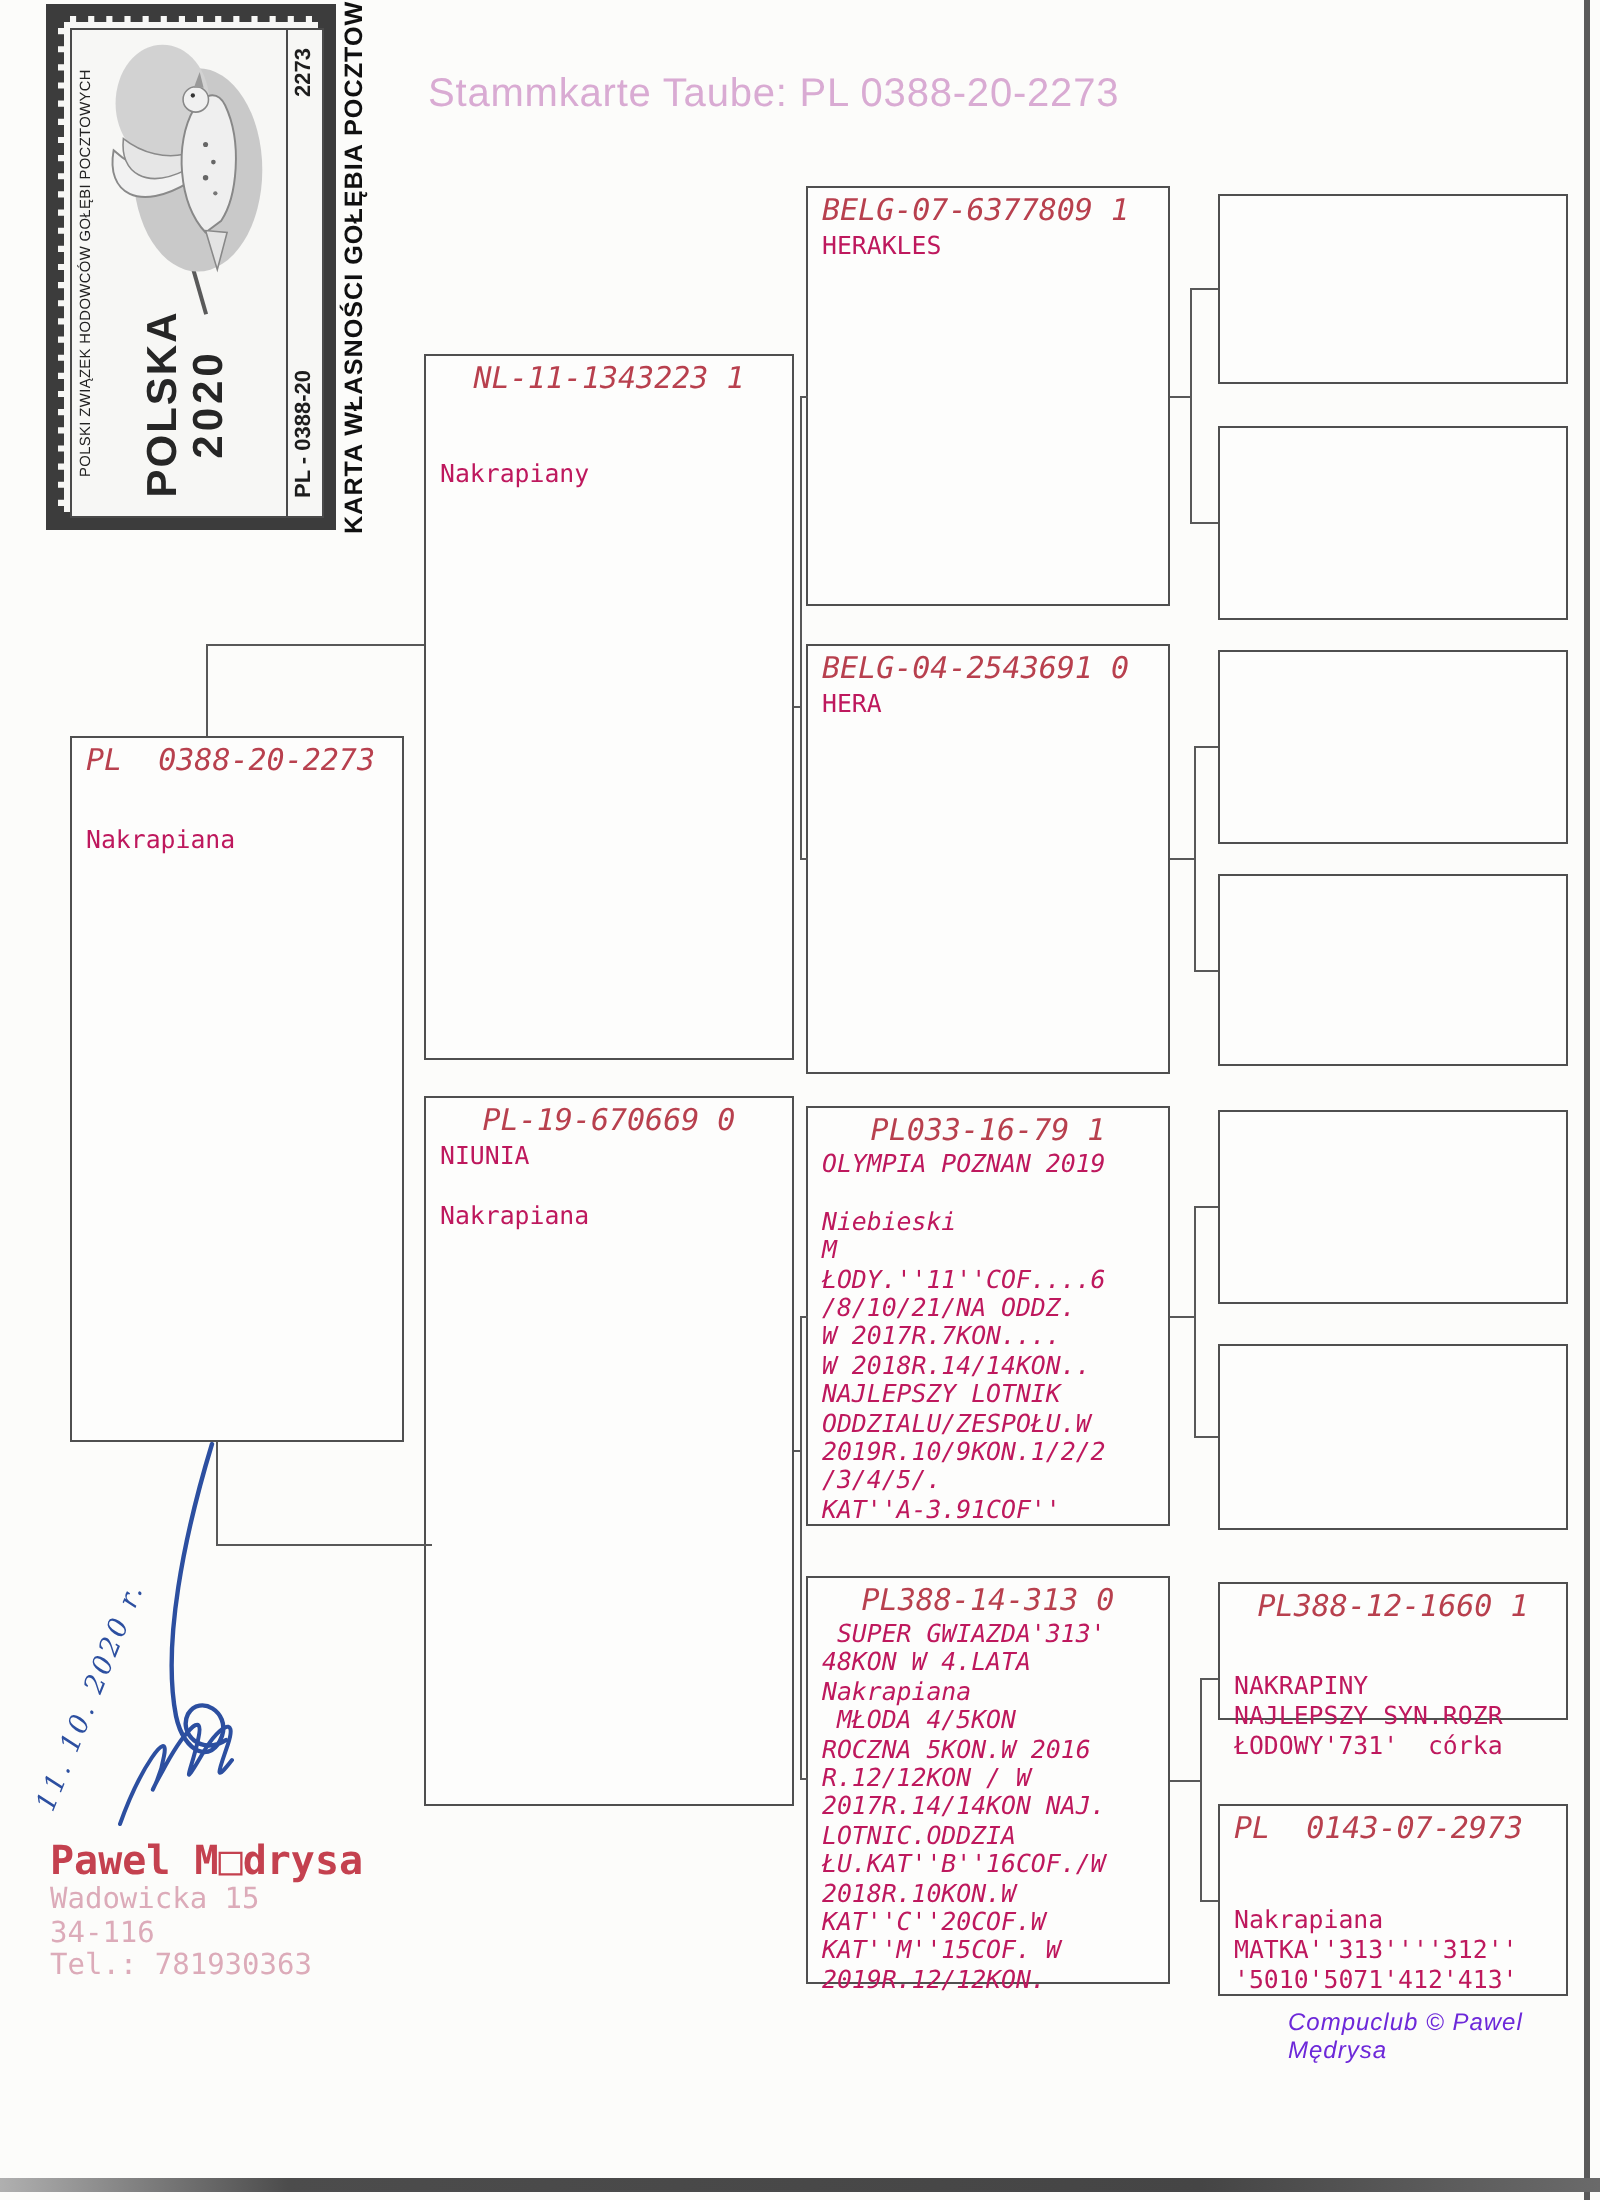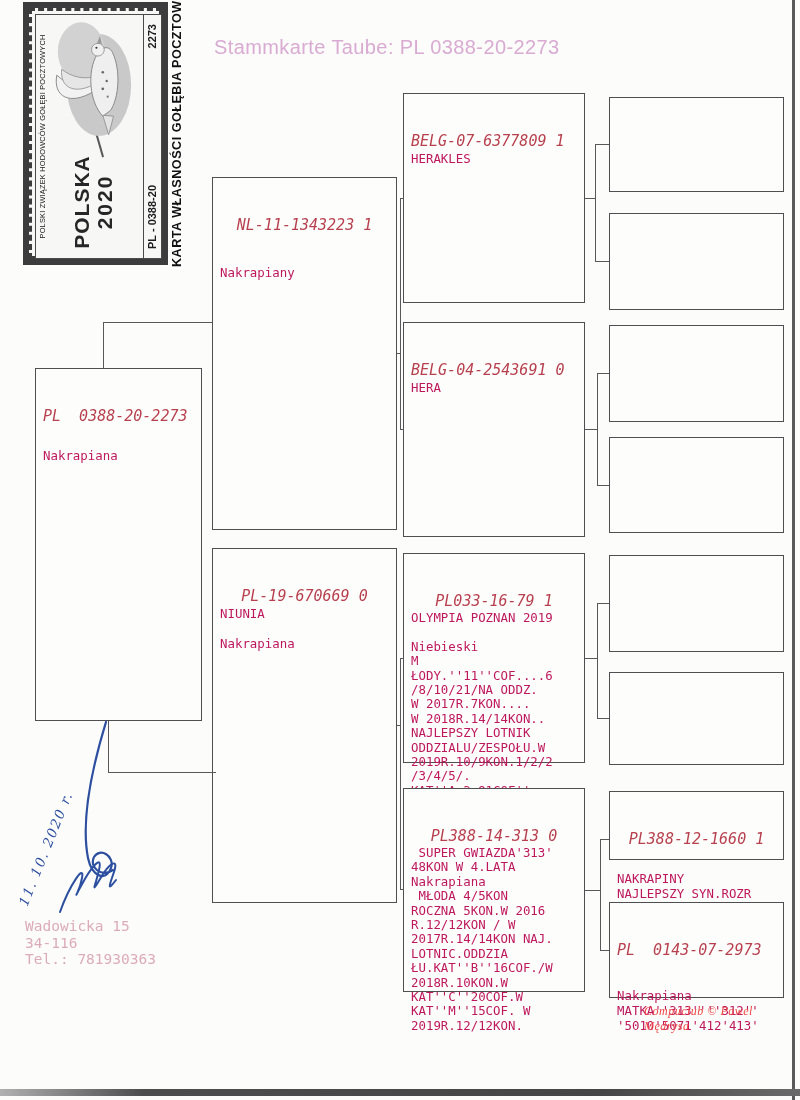--- a/index.html
+++ b/index.html
@@ -1,23 +1,23 @@
 <!DOCTYPE html>
 <html><head>
 <meta charset="utf-8">
 <style>
   html,body{margin:0;padding:0;background:#e9e9e9;}
   .page{position:relative;width:800px;height:1100px;background:#fcfcfa;overflow:hidden;
         font-family:"DejaVu Sans Mono","Liberation Mono",monospace;}
   
   .box{position:absolute;border:1px solid #4f4f4f;background:#fdfdfc;box-sizing:border-box;padding:2px 7px;}
-  .ring{font-style:italic;color:#b8404e;font-size:15px;line-height:19px;white-space:pre;margin-top:36px;}
+  .ring{font-style:italic;color:#b8404e;font-size:15px;line-height:19px;white-space:pre;}
   .ring.center{text-align:center;}
   .btext{color:#be185d;font-size:12.4px;line-height:15px;white-space:pre;}
-  .btext.dense{line-height:14.4px;}
+  .btext.dense{line-height:14.4px;font-style:italic;}
   .mt22{margin-top:22px;} .mt30{margin-top:30px;} .mt40{margin-top:40px;}
   
   .ln{position:absolute;background:#585858;}
   
   .stamp-outer{position:absolute;left:23px;top:2px;width:145px;height:263px;background:#3c3c3c;}
   .stamp-inner{position:absolute;left:6px;top:6px;width:133px;height:251px;background:#f7f7f5;
                border:3px dashed #3c3c3c;box-sizing:border-box;}
   .stamp-rot{position:absolute;width:245px;height:127px;left:-56px;top:62px;transform:rotate(-90deg);
              border:1px solid #4a4a4a;box-sizing:border-box;background:#f7f7f5;}
   .stamp-org{position:absolute;top:2px;left:0;width:100%;text-align:center;
@@ -33,22 +33,22 @@
   .pigeon{position:absolute;right:3px;top:12px;}
   .karta{position:absolute;left:170px;top:1px;height:266px;writing-mode:vertical-rl;transform:rotate(180deg);
          font-family:"Liberation Sans",sans-serif;font-weight:bold;font-size:12.6px;letter-spacing:0.5px;color:#101010;white-space:nowrap;}
   
   .title{position:absolute;left:214px;top:36px;font-family:"Liberation Sans",sans-serif;
          font-size:20px;color:#d9abd3;letter-spacing:0.4px;}
   
   .owner{position:absolute;left:25px;top:918px;}
   .owner-name{color:#c4414f;font-size:20px;font-weight:bold;line-height:24px;}
   .owner-line{color:#dcabb9;font-size:14.5px;line-height:16.5px;}
-  .credit{position:absolute;left:644px;top:1004px;font-family:Liberation Serif, serif;
-          font-style:italic;font-size:12px;letter-spacing:0.5px;color:#ef4444;}
+  .credit{position:absolute;left:644px;top:1004px;font-family:Liberation Sans, sans-serif;
+          font-style:italic;font-size:12px;letter-spacing:0.5px;color:#6d28d9;}
   .sig-date{position:absolute;left:30px;top:892px;transform:rotate(-68deg);transform-origin:0 100%;
             color:#2c4fa0;font-style:italic;font-size:13.5px;letter-spacing:1.5px;
             font-family:"DejaVu Serif","Liberation Serif",serif;white-space:nowrap;}
   .sig{position:absolute;left:48px;top:716px;}
   
   .edge-right{position:absolute;top:0;right:5px;width:3px;height:100%;background:#5a5a5a;}
   .edge-bottom{position:absolute;left:0;bottom:4px;width:100%;height:7px;
                background:linear-gradient(to right,#b0b0b0,#4c4c4c 18%,#454545 75%,#6a6a6a);}
 </style>
 </head>
@@ -202,20 +202,21 @@
   <div class="ln" style="left:600px;top:839px;width:9px;height:1px;"></div>
   <div class="ln" style="left:600px;top:950px;width:9px;height:1px;"></div>
 
   <svg class="sig" width="120" height="205" viewBox="0 0 120 205">
     <path d="M58,6 C44,52 33,106 40,142 C44,161 58,166 63,152 C67,140 52,131 46,141 C41,151 53,162 65,154" fill="none" stroke="#2c4fa0" stroke-width="2.2" stroke-linecap="round"></path>
     <path d="M12,196 C22,168 37,147 34,162 C32,175 23,188 33,170 C43,151 55,137 51,154 C48,168 42,180 52,163 C61,147 71,141 66,156 C62,168 58,177 68,164" fill="none" stroke="#2c4fa0" stroke-width="2" stroke-linecap="round"></path>
   </svg>
   <div class="sig-date">11. 10. 2020 r.</div>
 
   <div class="owner">
+    <div class="owner-name">Pawel M□drysa</div>
     <div class="owner-line">Wadowicka 15</div>
     <div class="owner-line">34-116</div>
     <div class="owner-line">Tel.: 781930363</div>
   </div>
 
   <div class="credit">Compuclub © Pawel Mędrysa</div>
 
   <div class="edge-right"></div>
   <div class="edge-bottom"></div>
 

